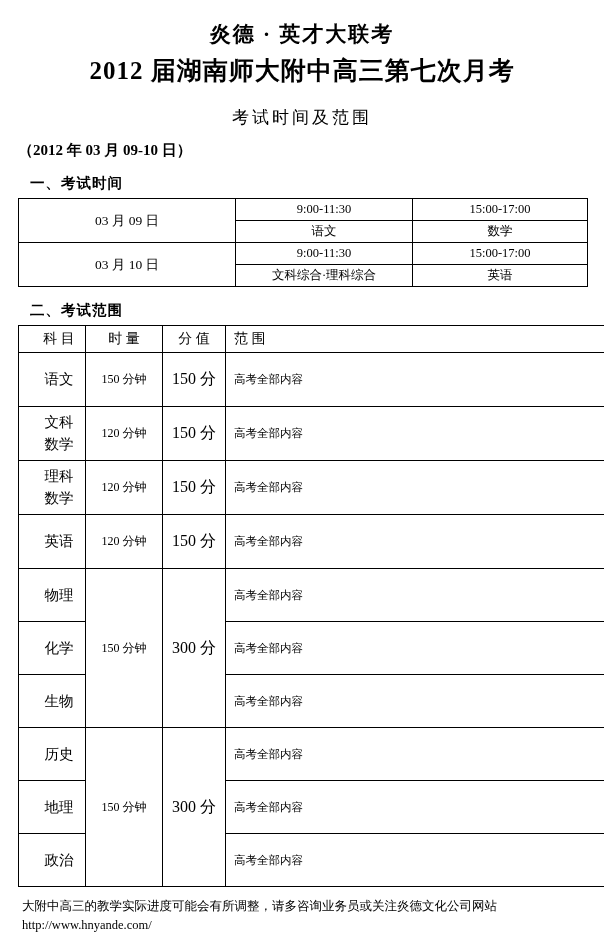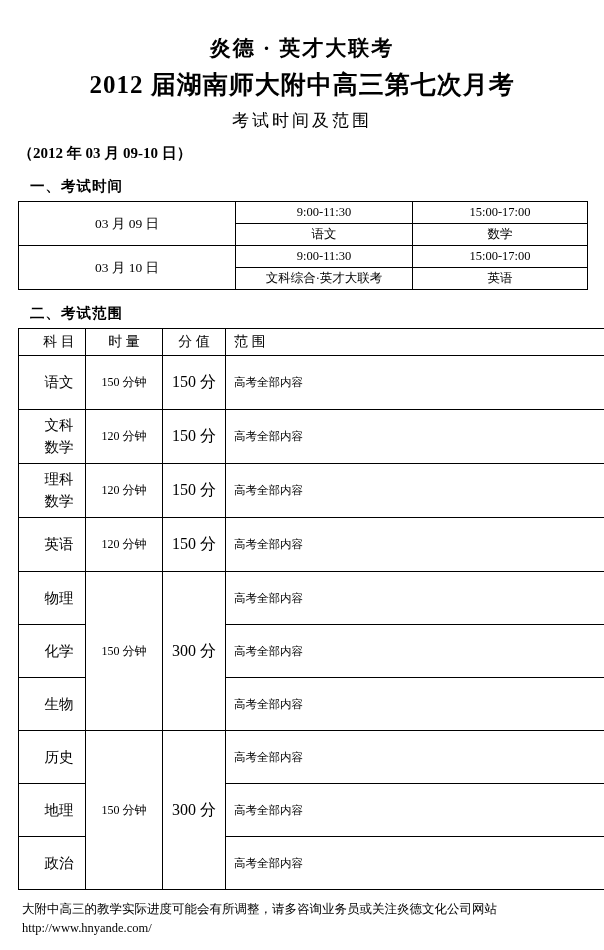--- a/index.html
+++ b/index.html
@@ -19,35 +19,35 @@
     height: 950px;
     position: relative;
     box-sizing: border-box;
     padding: 0 18px;
   }
   .title-1 {
     text-align: center;
     font-size: 21px;
     font-weight: bold;
     letter-spacing: 2px;
-    margin-top: 34px;
+    margin-top: 20px;
     font-family: "Liberation Serif", "DejaVu Serif", serif;
   }
   .title-2 {
     text-align: center;
     font-size: 25px;
     font-weight: bold;
     letter-spacing: 1px;
     margin-top: 6px;
   }
   .title-3 {
     text-align: center;
     font-size: 17px;
     letter-spacing: 3px;
-    margin-top: 8px;
+    margin-top: 19px;
   }
   .title-4 {
     text-align: left;
     font-size: 15px;
     font-weight: bold;
     margin-top: 12px;
   }
   .section-heading {
     font-size: 14.5px;
     font-weight: bold;
@@ -128,21 +128,21 @@
       <tr>
         <td>语文</td>
         <td>数学</td>
       </tr>
       <tr>
         <td class="col-date" rowspan="2">03 月 10 日</td>
         <td class="col-am">9:00-11:30</td>
         <td class="col-pm">15:00-17:00</td>
       </tr>
       <tr>
-        <td>文科综合·英才大联考</td>
+        <td>文科综合·理科综合</td>
         <td>英语</td>
       </tr>
     </tbody>
   </table>
 
   <div class="section-heading">二、考试范围</div>
 
   <table class="tbl-scope">
     <tbody>
       <tr class="hdr">

